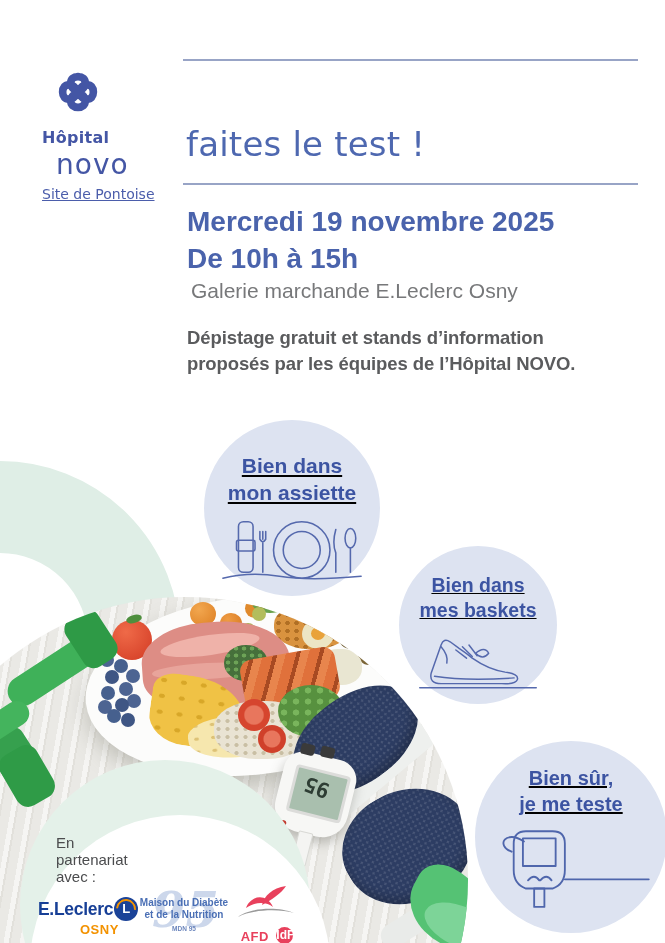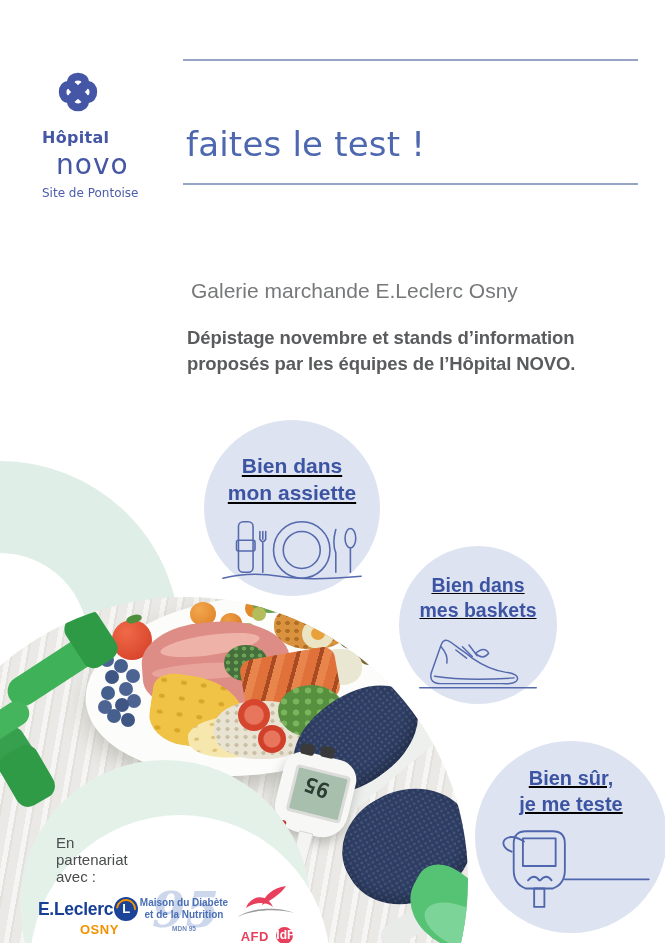--- a/index.html
+++ b/index.html
@@ -6,21 +6,21 @@
   .page{position:relative;width:665px;height:943px;background:#ffffff;overflow:hidden;
         font-family:"Liberation Sans",sans-serif;}
 
   
   .logo-block{position:absolute;left:40px;top:60px;width:140px;z-index:10;}
   .knot{display:block;margin-left:6px;}
   .hopital{font-family:"DejaVu Sans",sans-serif;font-weight:bold;color:#4456a5;
            font-size:16px;margin:4px 0 0 2px;letter-spacing:.3px;}
   .novo{font-family:"DejaVu Sans",sans-serif;font-weight:normal;color:#4456a5;
         font-size:28px;line-height:36px;letter-spacing:1px;margin-left:16px;}
-  .site{font-family:"DejaVu Sans",sans-serif;color:#4b5dab;font-size:12px;margin:3px 0 0 2px;}
+  .site{font-family:"DejaVu Sans",sans-serif;color:#4b5dab;font-size:14px;margin:3px 0 0 2px;text-decoration:underline;}
 
   .rule{position:absolute;left:183px;width:455px;height:2px;background:#98a4c6;z-index:10;}
   .rule.top{top:59px;} .rule.bottom{top:183px;}
 
   .title{position:absolute;left:186px;top:72px;z-index:10;
          font-family:"DejaVu Sans",sans-serif;font-size:34px;color:#4e68b0;
          line-height:48px;letter-spacing:.2px;}
 
   .date{position:absolute;left:187px;top:203px;z-index:10;font-weight:bold;
         font-size:28px;color:#4a63ac;line-height:37px;}
@@ -177,23 +177,27 @@
     <div class="site">Site de Pontoise</div>
   </div>
 
   <div class="rule top"></div>
   <div class="title">
     <br>
     <span>faites le test !</span>
   </div>
   <div class="rule bottom"></div>
 
+  <div class="date">
+    <span>Mercredi 19 novembre 2025</span><br>
+    <span>De 10h à 15h</span>
+  </div>
   <div class="location">Galerie marchande E.Leclerc Osny</div>
   <div class="desc">
-    <span>Dépistage novembre et stands d’information</span><br>
+    <span>Dépistage gratuit et stands d’information</span><br>
     <span>proposés par les équipes de l’Hôpital NOVO.</span>
   </div>
 
   <div class="green-ring"></div>
 
   <div class="photo">
     <div class="plate"></div>
     <div class="t-big"></div>
     <div class="t-leaf"></div>
     <div class="t-o1"></div>

